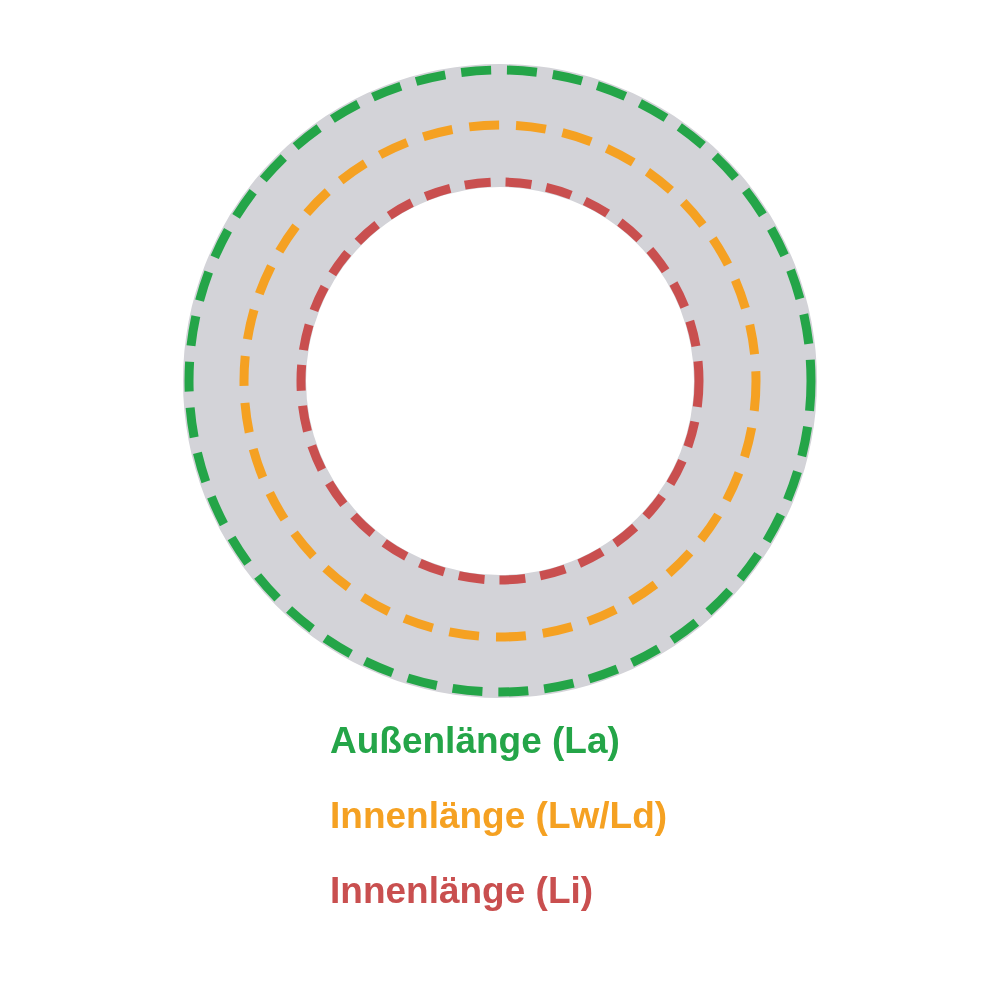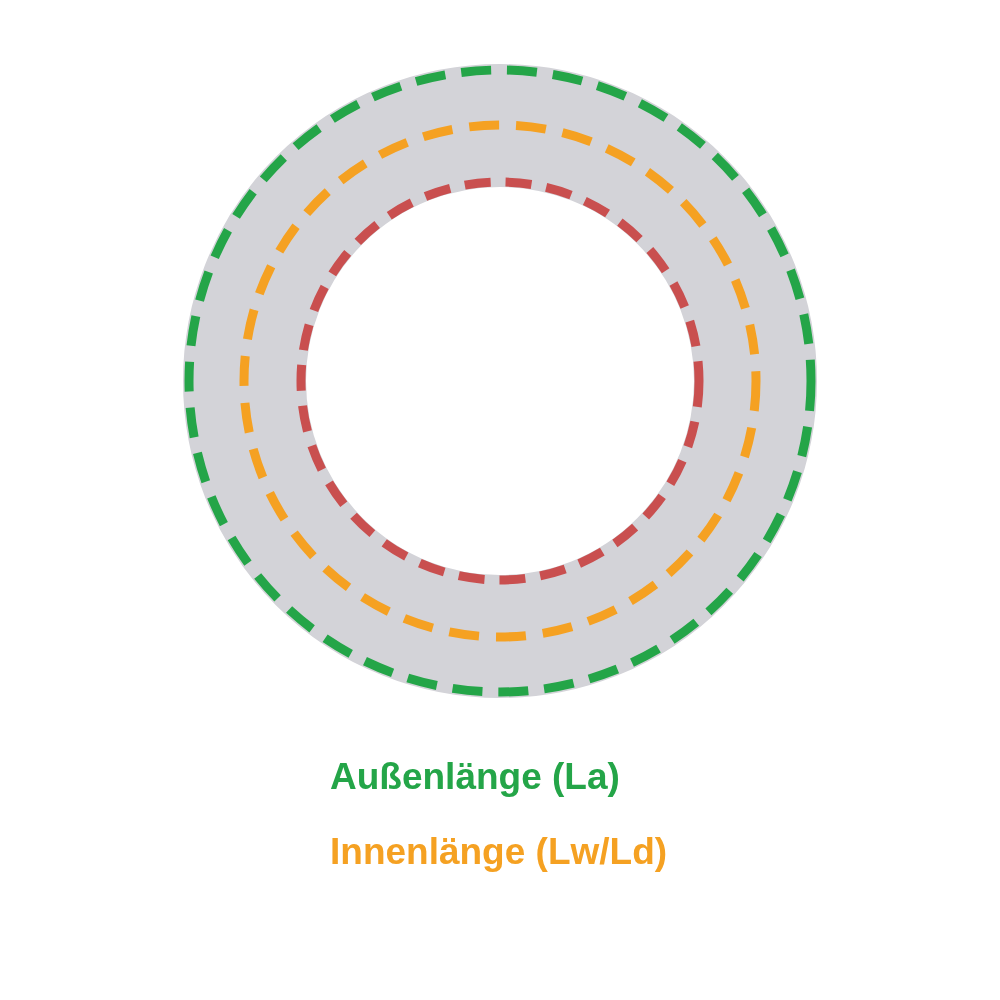--- a/index.html
+++ b/index.html
@@ -12,21 +12,21 @@
     font-family: "Liberation Sans", sans-serif;
   }
   #belt-svg {
     position: absolute;
     left: 0;
     top: 0;
   }
   .legend {
     position: absolute;
     left: 330px;
-    top: 758px;
+    top: 722px;
   }
   .legend-item {
     font-size: 37px;
     font-weight: bold;
     line-height: 1;
     margin-bottom: 38px;
     white-space: nowrap;
   }
 </style>
 </head>
@@ -35,13 +35,14 @@
 <svg id="belt-svg" width="1000" height="1000" viewBox="0 0 1000 1000">
     <circle cx="500" cy="381" r="255.5" fill="none" stroke="#d3d3d8" stroke-width="123"></circle>
     <circle cx="500" cy="381" r="311" fill="none" stroke="#24a548" stroke-width="9" stroke-dasharray="30 16" stroke-linecap="butt"></circle>
     <circle cx="500" cy="381" r="256" fill="none" stroke="#f5a122" stroke-width="9" stroke-dasharray="30 17" stroke-linecap="butt"></circle>
     <circle cx="500" cy="381" r="199" fill="none" stroke="#c94f4f" stroke-width="9" stroke-dasharray="26 15" stroke-linecap="butt"></circle>
   </svg>
 
 <div class="legend">
   <div class="legend-item" style="color: rgb(36, 165, 72);">Außenlänge (La)</div>
   <div class="legend-item" style="color: rgb(245, 161, 34);">Innenlänge (Lw/Ld)</div>
+  <div class="legend-item" style="color: rgb(201, 79, 79);">Innenlänge (Li)</div>
 </div>
 
 </body></html>

